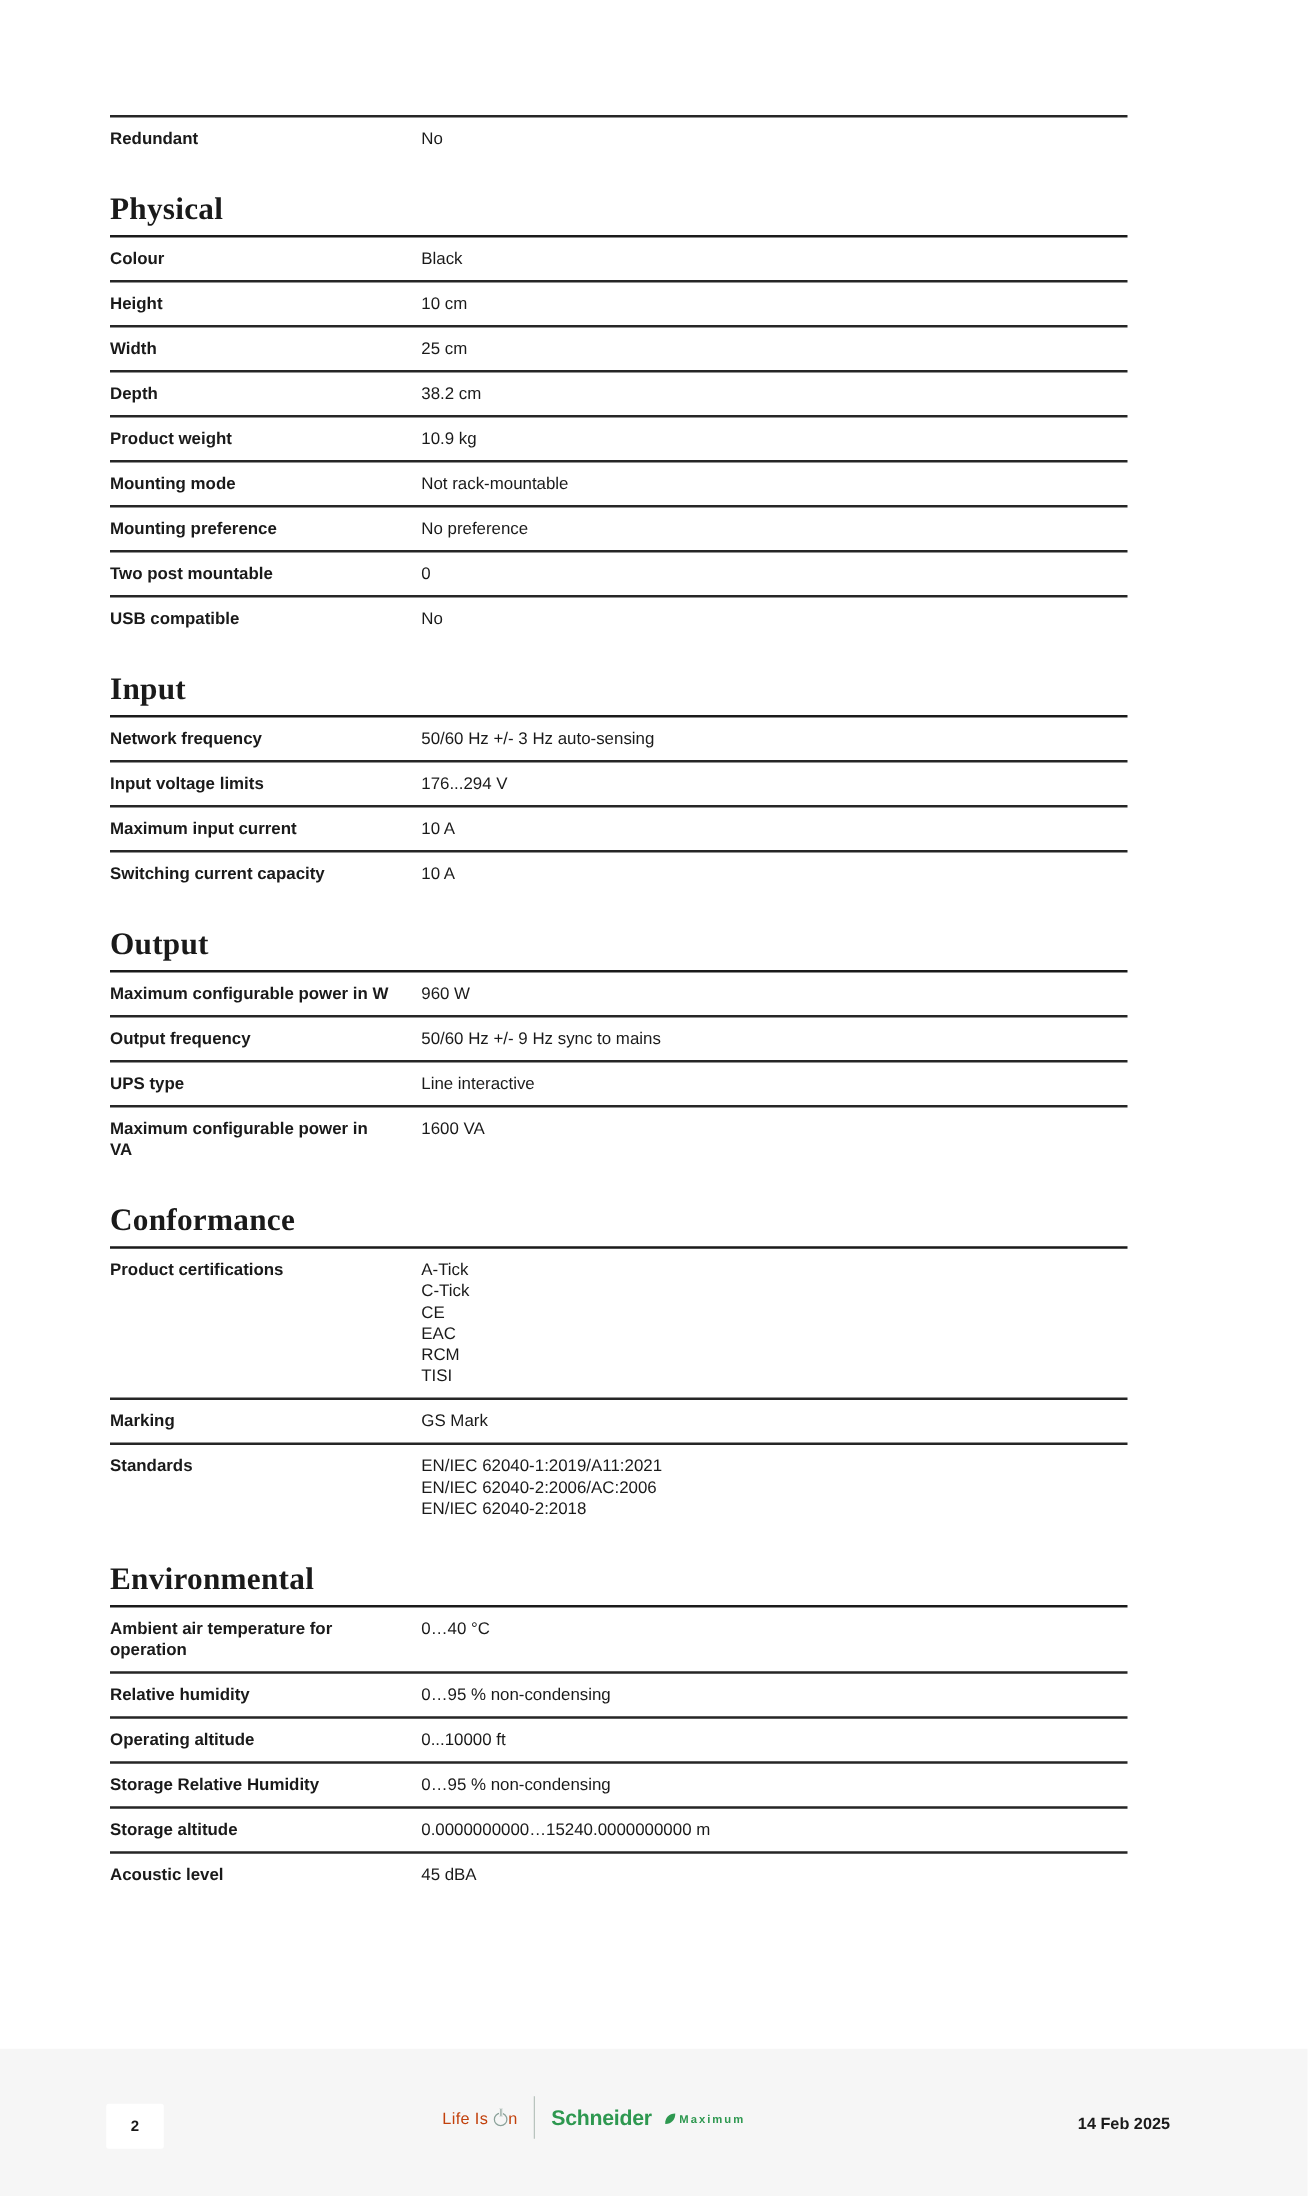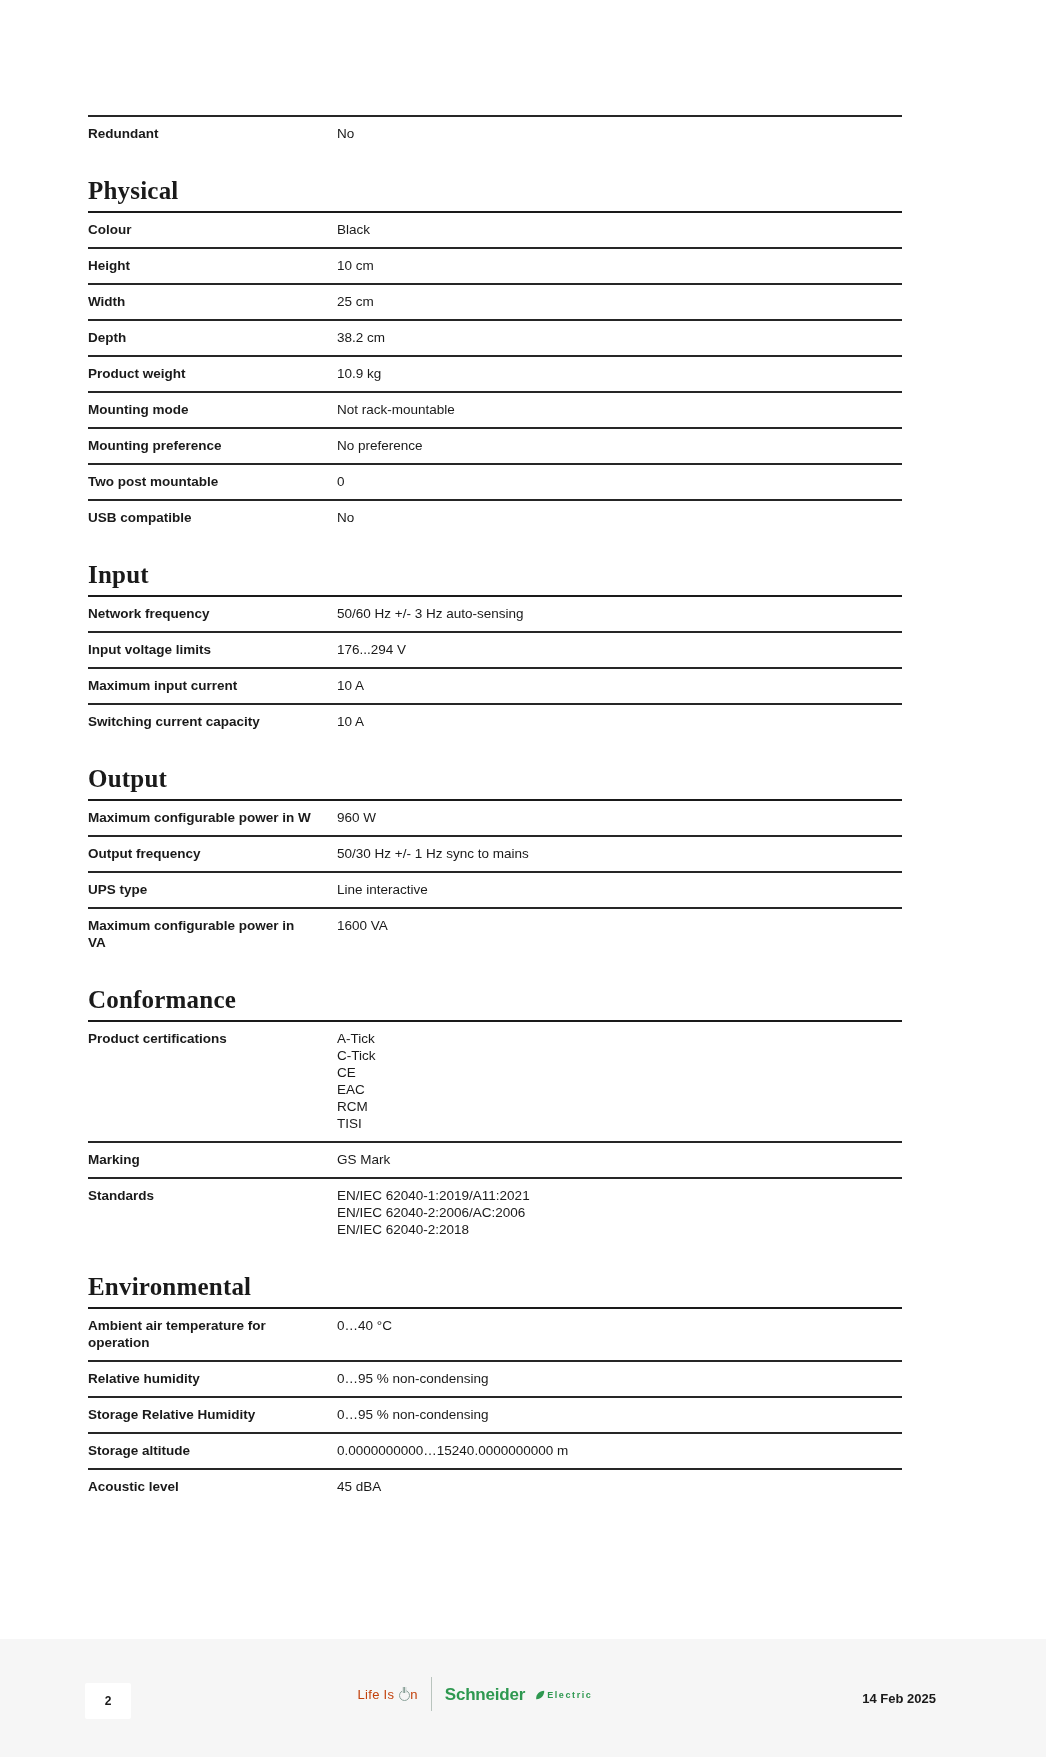--- a/index.html
+++ b/index.html
@@ -12,21 +12,21 @@
     font-family: "Liberation Sans", sans-serif;
     color: #1a1a1a;
     -webkit-font-smoothing: antialiased;
   }
   .content {
     position: absolute;
     top: 0;
     left: 88px;
     width: 814px;
   }
-  .leading-wrap { margin-top: 115px; }
+  .leading-wrap { margin-top: 92px; }
   .row {
     display: flex;
     border-top: 2px solid #262626;
     padding: 8px 0 9px 0;
   }
   section .row:first-of-type { border-top: none; }
   .leading-wrap .row:first-of-type { border-top: 2px solid #262626; }
   .label {
     flex: 0 0 249px;
     width: 249px;
@@ -198,21 +198,21 @@
         </div>
       </section>
       <section>
         <h2 class="section-title">Output</h2>
         <div class="row">
           <div class="label">Maximum configurable power in W</div>
           <div class="value">960 W</div>
         </div>
         <div class="row">
           <div class="label">Output frequency</div>
-          <div class="value">50/30 Hz +/- 1 Hz sync to mains</div>
+          <div class="value">50/60 Hz +/- 9 Hz sync to mains</div>
         </div>
         <div class="row">
           <div class="label">UPS type</div>
           <div class="value">Line interactive</div>
         </div>
         <div class="row">
           <div class="label">Maximum configurable power in VA</div>
           <div class="value">1600 VA</div>
         </div>
       </section>
@@ -240,20 +240,24 @@
       </section>
       <section>
         <h2 class="section-title">Environmental</h2>
         <div class="row">
           <div class="label">Ambient air temperature for operation</div>
           <div class="value">0…40 °C</div>
         </div>
         <div class="row">
           <div class="label">Relative humidity</div>
           <div class="value">0…95 % non-condensing</div>
+        </div>
+        <div class="row">
+          <div class="label">Operating altitude</div>
+          <div class="value">0...10000 ft</div>
         </div>
         <div class="row">
           <div class="label">Storage Relative Humidity</div>
           <div class="value">0…95 % non-condensing</div>
         </div>
         <div class="row">
           <div class="label">Storage altitude</div>
           <div class="value">0.0000000000…15240.0000000000 m</div>
         </div>
         <div class="row">
@@ -268,18 +272,18 @@
   <div class="page-chip">2</div>
   <div class="logo-group">
     <span class="tagline"><span>Life Is </span><span class="power"></span><span>n</span></span>
     <span class="logo-divider"></span>
     <span class="brand">
       <span class="brand-name">Schneider</span>
       <span class="brand-sub">
         <svg class="leaf-icon" width="10" height="10" viewBox="0 0 10 10" aria-hidden="true">
           <path d="M1.2 9.2 C 0.8 4.5, 4.2 0.8, 9.2 0.8 C 9.4 5.8, 5.8 9.4, 1.2 9.2 Z" fill="#2e9850"></path>
         </svg>
-        <span>Electric</span>
+        <span>Maximum</span>
       </span>
     </span>
   </div>
   <div class="footer-date">14 Feb 2025</div>
 </div>
 
 </body></html>

